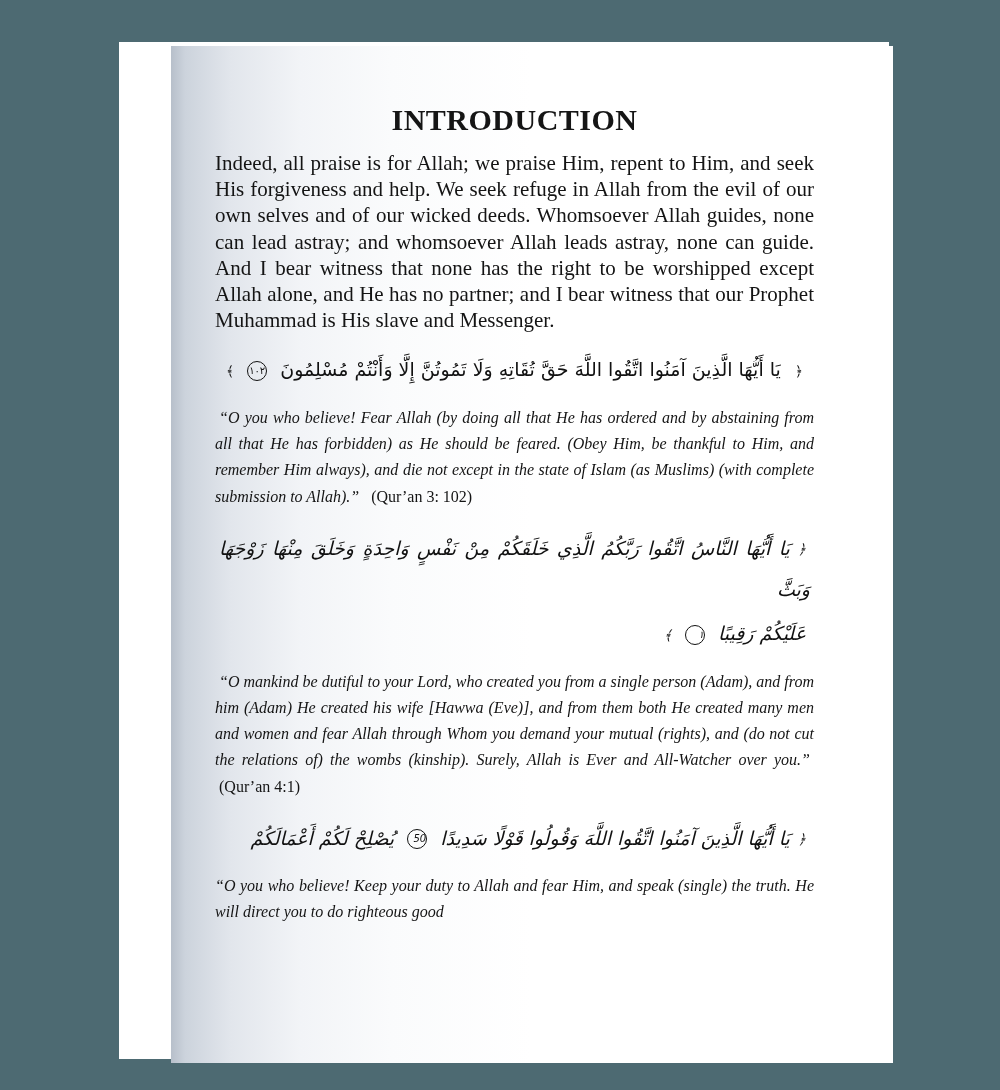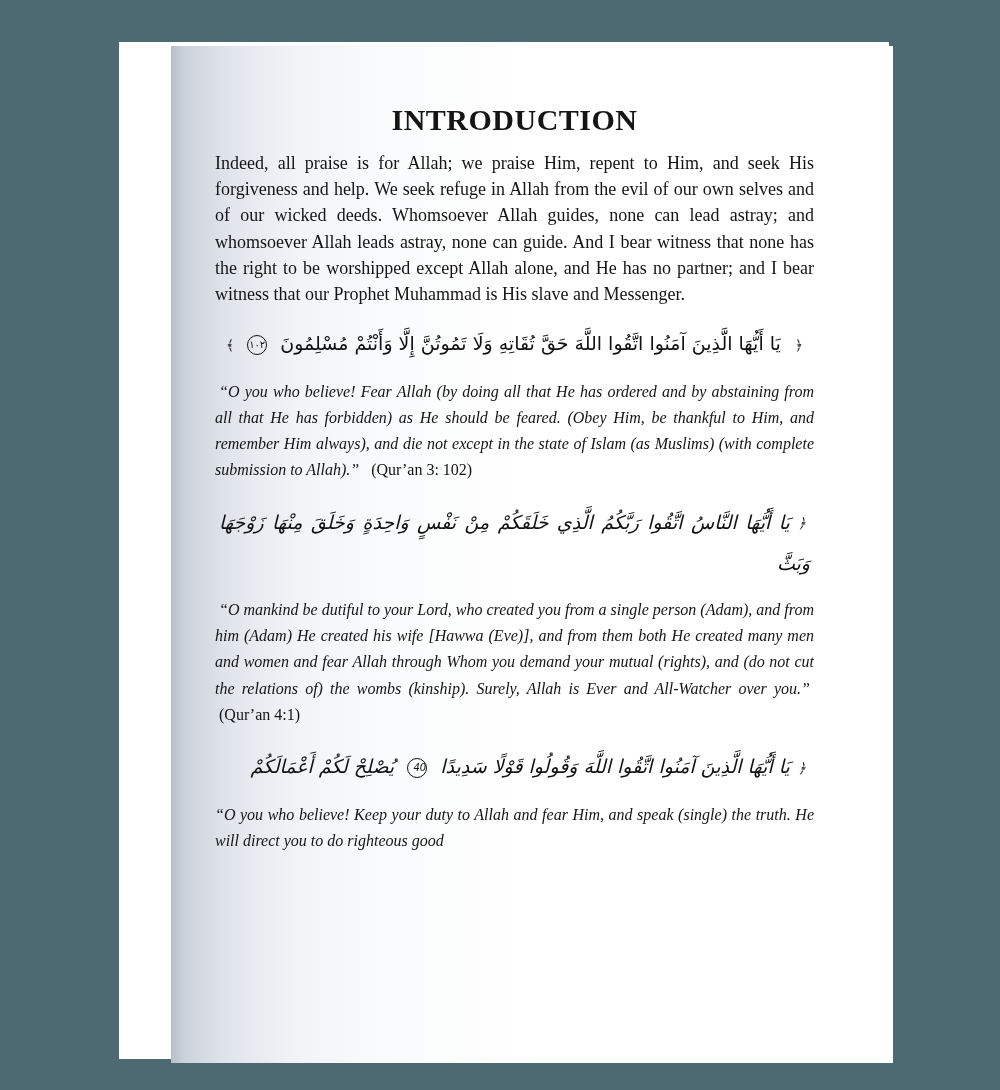--- a/index.html
+++ b/index.html
@@ -31,21 +31,21 @@
       text-align: center;
       font-family: "Liberation Serif", serif;
       font-weight: bold;
       font-size: 30px;
       letter-spacing: 0.5px;
       line-height: 44px;
       margin-bottom: 8px;
       color: #151515;
     }
     .body-para {
-      font-size: 18px;
+      font-size: 21px;
       line-height: 26.2px;
       text-align: justify;
       text-align-last: left;
     }
     .arabic {
       direction: rtl;
       font-family: "DejaVu Sans", sans-serif;
       font-size: 19px;
       line-height: 40px;
       color: #111;
@@ -107,35 +107,40 @@
       <span>“O you who believe! Fear Allah (by doing all that He has ordered and by abstaining from all that He has forbidden) as He should be feared. (Obey Him, be thankful to Him, and remember Him always), and die not except in the state of Islam (as Muslims) (with complete submission to Allah).”</span>
       <span class="ref">(Qur’an 3: 102)</span>
     </p>
 
     <div class="gap-b"></div>
 
     <div class="arabic justify">
       <div>
         <span class="orn">﴿</span><span>يَا أَيُّهَا النَّاسُ اتَّقُوا رَبَّكُمُ الَّذِي خَلَقَكُمْ مِنْ نَفْسٍ وَاحِدَةٍ وَخَلَقَ مِنْهَا زَوْجَهَا وَبَثَّ</span>
       </div>
+      <div style="text-align:right;">
+        <span>عَلَيْكُمْ رَقِيبًا</span>
+        <span class="ayah-num">١</span>
+        <span class="orn">﴾</span>
+      </div>
     </div>
 
     <div class="gap-c"></div>
 
     <p class="trans">
       <span>“O mankind be dutiful to your Lord, who created you from a single person (Adam), and from him (Adam) He created his wife [Hawwa (Eve)], and from them both He created many men and women and fear Allah through Whom you demand your mutual (rights), and (do not cut the relations of) the wombs (kinship). Surely, Allah is Ever and All-Watcher over you.”</span>
       <span class="ref">(Qur’an 4:1)</span>
     </p>
 
     <div class="gap-b"></div>
 
     <div class="arabic justify">
       <div>
         <span class="orn">﴿</span><span>يَا أَيُّهَا الَّذِينَ آمَنُوا اتَّقُوا اللَّهَ وَقُولُوا قَوْلًا سَدِيدًا</span>
-        <span class="ayah-num">40</span>
+        <span class="ayah-num">50</span>
         <span>يُصْلِحْ لَكُمْ أَعْمَالَكُمْ</span>
       </div>
     </div>
 
     <div class="gap-c"></div>
 
     <p class="trans">“O you who believe! Keep your duty to Allah and fear Him, and speak (single) the truth. He will direct you to do righteous good</p>
   </div>
 </div>
 

